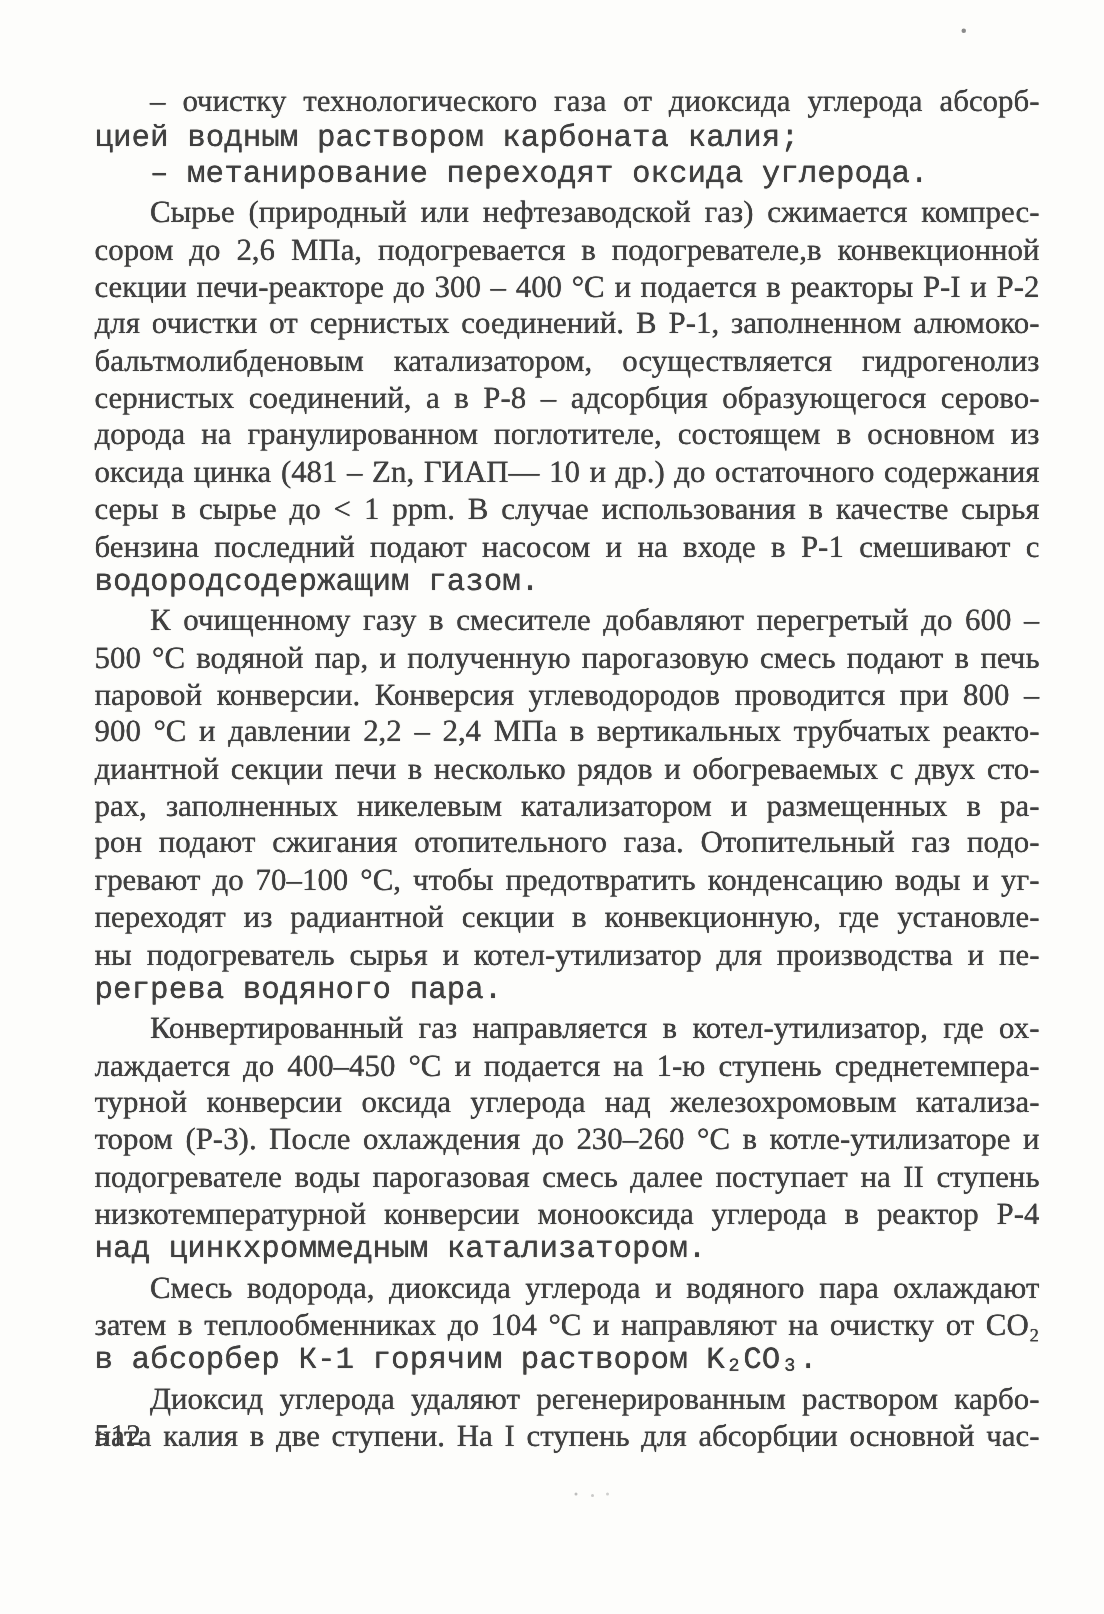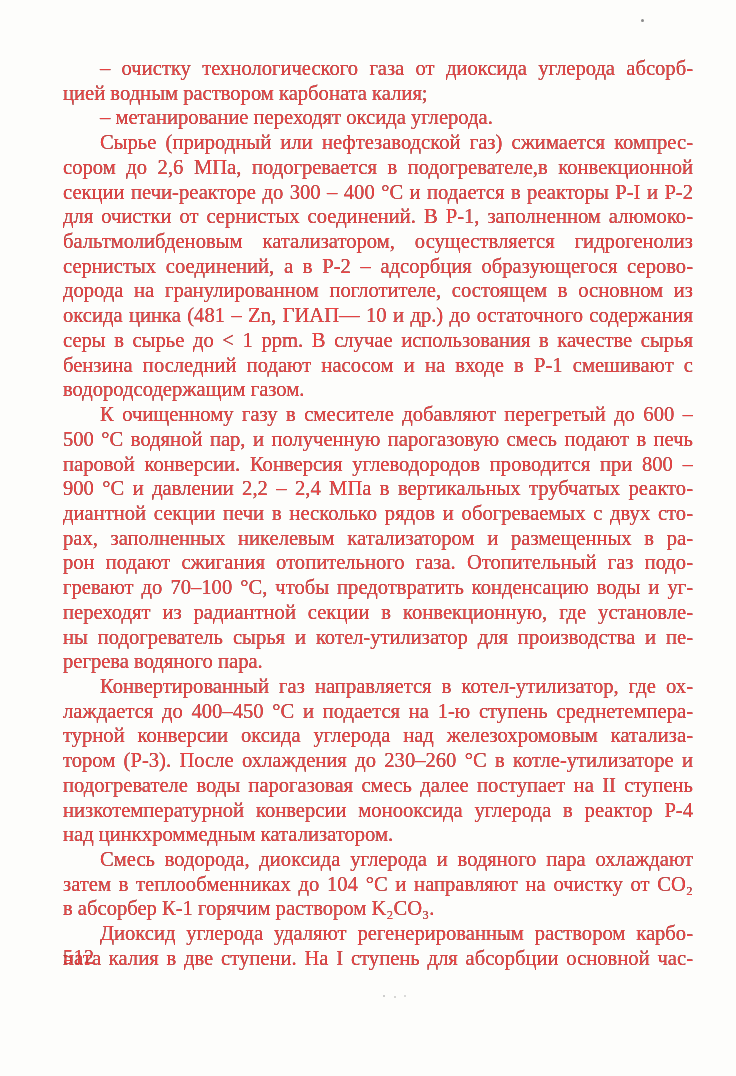--- a/index.html
+++ b/index.html
@@ -7,42 +7,42 @@
     padding: 0;
     background: #e8e8e8;
   }
   .page {
     position: relative;
     width: 736px;
     height: 1076px;
     background: #fdfdfb;
     overflow: hidden;
     font-family: "Liberation Serif", "DejaVu Serif", serif;
-    color: #ef4444;
+    color: #404040;
   }
   .text-block {
     position: absolute;
     left: 63px;
     top: 56px;
     width: 630px;
     font-size: 20.6px;
     
     text-shadow: 0 0 0.45px rgba(0,0,0,0.85);
   }
   .para { margin: 0; padding: 0; }
   .line {
     height: 24.73px;
     line-height: 24.73px;
     overflow: hidden;
     text-align: justify;
     text-align-last: justify;
     white-space: normal;
   }
   .line.first { text-indent: 37px; }
-  .line.end { text-align-last: left; }
+  .line.end { text-align-last: left; font-family: Liberation Mono, monospace; }
   .footer {
     position: absolute;
     left: 63px;
     top: 946px;
     font-size: 20px;
     letter-spacing: 0.5px;
     text-shadow: 0 0 0.4px rgba(0,0,0,0.8);
   }
   .speck {
     position: absolute;
@@ -65,21 +65,21 @@
       </div>
       <div class="para">
         <div class="line first end">– метанирование переходят оксида углерода.</div>
       </div>
       <div class="para">
         <div class="line first">Сырье (природный или нефтезаводской газ) сжимается компрес-</div>
         <div class="line">сором до 2,6 МПа, подогревается в подогревателе,в конвекционной</div>
         <div class="line">секции печи-реакторе до 300 – 400 °С и подается в реакторы Р-I и Р-2</div>
         <div class="line">для очистки от сернистых соединений. В Р-1, заполненном алюмоко-</div>
         <div class="line">бальтмолибденовым катализатором, осуществляется гидрогенолиз</div>
-        <div class="line">сернистых соединений, а в Р-2 – адсорбция образующегося серово-</div>
+        <div class="line">сернистых соединений, а в Р-8 – адсорбция образующегося серово-</div>
         <div class="line">дорода на гранулированном поглотителе, состоящем в основном из</div>
         <div class="line">оксида цинка (481 – Zn, ГИАП— 10 и др.) до остаточного содержания</div>
         <div class="line">серы в сырье до &lt; 1 ppm. В случае использования в качестве сырья</div>
         <div class="line">бензина последний подают насосом и на входе в Р-1 смешивают с</div>
         <div class="line end">водородсодержащим газом.</div>
       </div>
       <div class="para">
         <div class="line first">К очищенному газу в смесителе добавляют перегретый до 600 –</div>
         <div class="line">500 °С водяной пар, и полученную парогазовую смесь подают в печь</div>
         <div class="line">паровой конверсии. Конверсия углеводородов проводится при 800 –</div>

